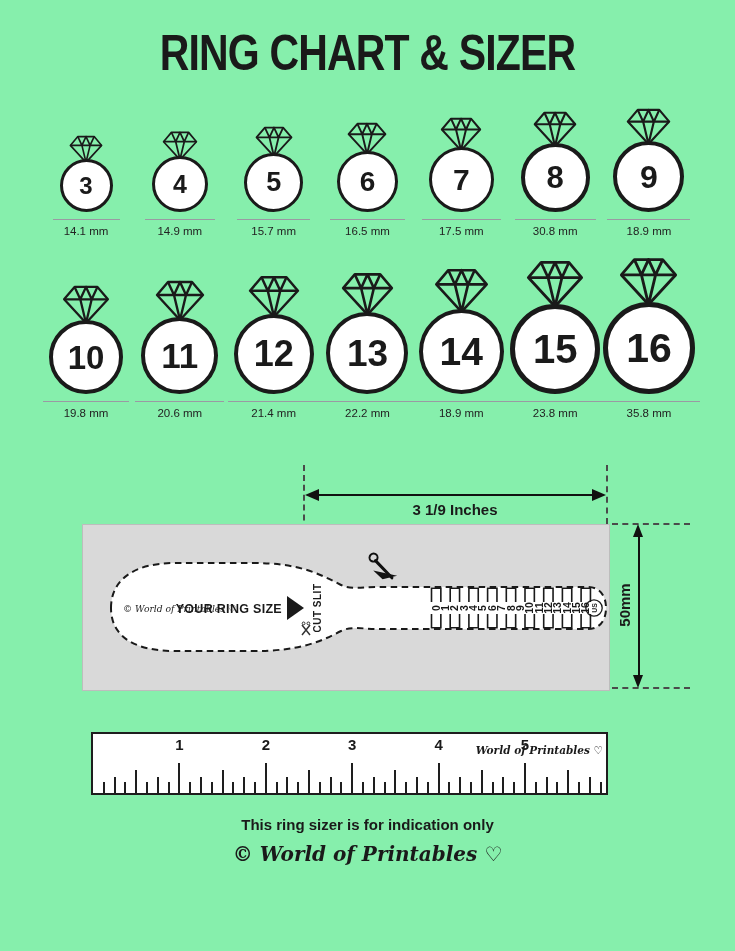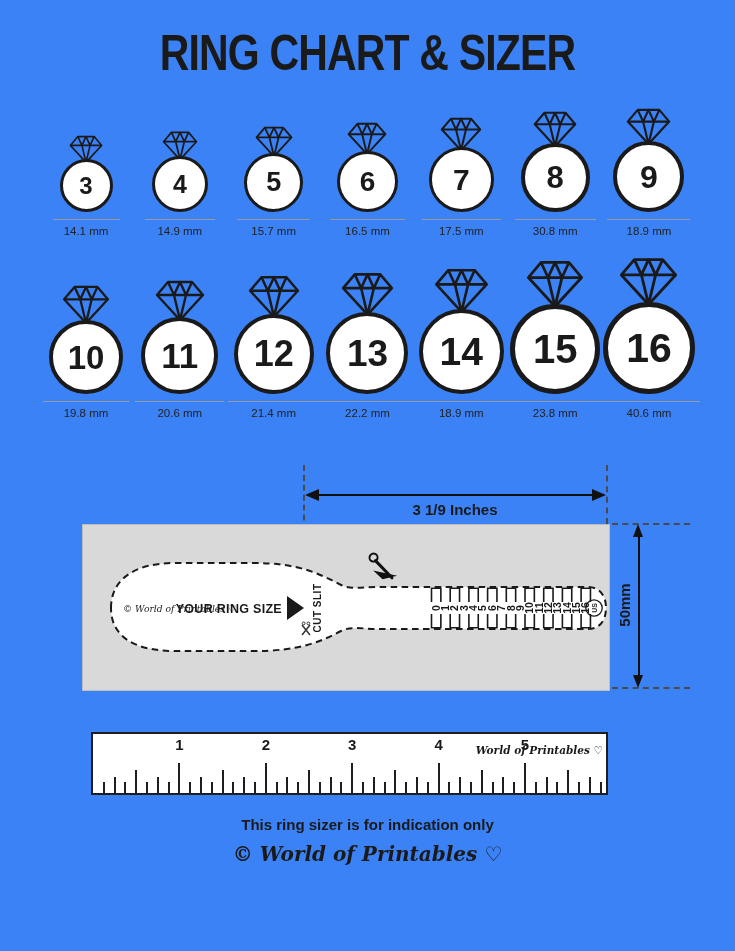--- a/index.html
+++ b/index.html
@@ -1,17 +1,17 @@
 <!DOCTYPE html>
 <html><head>
 <meta charset="utf-8">
 <style>
   html,body{margin:0;padding:0;background:#fff;}
   body{width:735px;height:951px;font-family:"Liberation Sans","DejaVu Sans",sans-serif;color:#1a1a1a;}
-  .page{position:relative;width:735px;height:951px;overflow:hidden;background:#3b82f6;}
+  .page{position:relative;width:735px;height:951px;overflow:hidden;background:#86efac;}
 
   
   .title{margin-top:24px;text-align:center;}
   .title span{display:inline-block;font-size:50px;font-weight:bold;letter-spacing:-1px;transform:scaleX(.82);transform-origin:center;white-space:nowrap;}
   .subtitle{margin-top:15px;text-align:center;font-size:14.5px;font-weight:bold;}
   .instruction{margin-top:3px;text-align:center;font-size:14.5px;}
 
   
   .rings{width:656px;margin:26px auto 0;display:flex;justify-content:space-between;align-items:flex-end;}
   .rings.second{margin-top:20px;}
@@ -236,21 +236,21 @@
         <svg class="diamond" width="59" height="50" viewBox="0 0 50 42">
     <g fill="none" stroke="#1a1a1a" stroke-width="2.4" stroke-linejoin="round">
       <path d="M13 2 L37 2 L48 15 L25 40 L2 15 Z"></path>
       <path d="M2 15 L48 15 M13 2 L19 15 L25 2 L31 15 L37 2 M19 15 L25 40 M31 15 L25 40"></path>
     </g>
         </svg>
         <div class="ring-circle" style="width:82px;height:82px;border:5px solid #1a1a1a;">
          <span class="ring-num" style="font-size:41px;">16</span>
        </div>
        <div class="ring-line" style="width:102px;"></div>
-       <div class="ring-mm">40.6 mm</div>
+       <div class="ring-mm">35.8 mm</div>
       </div>
     </div>
 
   <div class="sizer-area">
 
     <div class="vdash" style="left:303px;top:28px;height:164px;"></div>
     <div class="vdash" style="left:606px;top:28px;height:59px;"></div>
     <div class="dim-line" style="left:316px;top:57px;width:278px;"></div>
     <div class="arr left" style="left:305px;top:52px;"></div>
     <div class="arr right" style="left:592px;top:52px;"></div>

